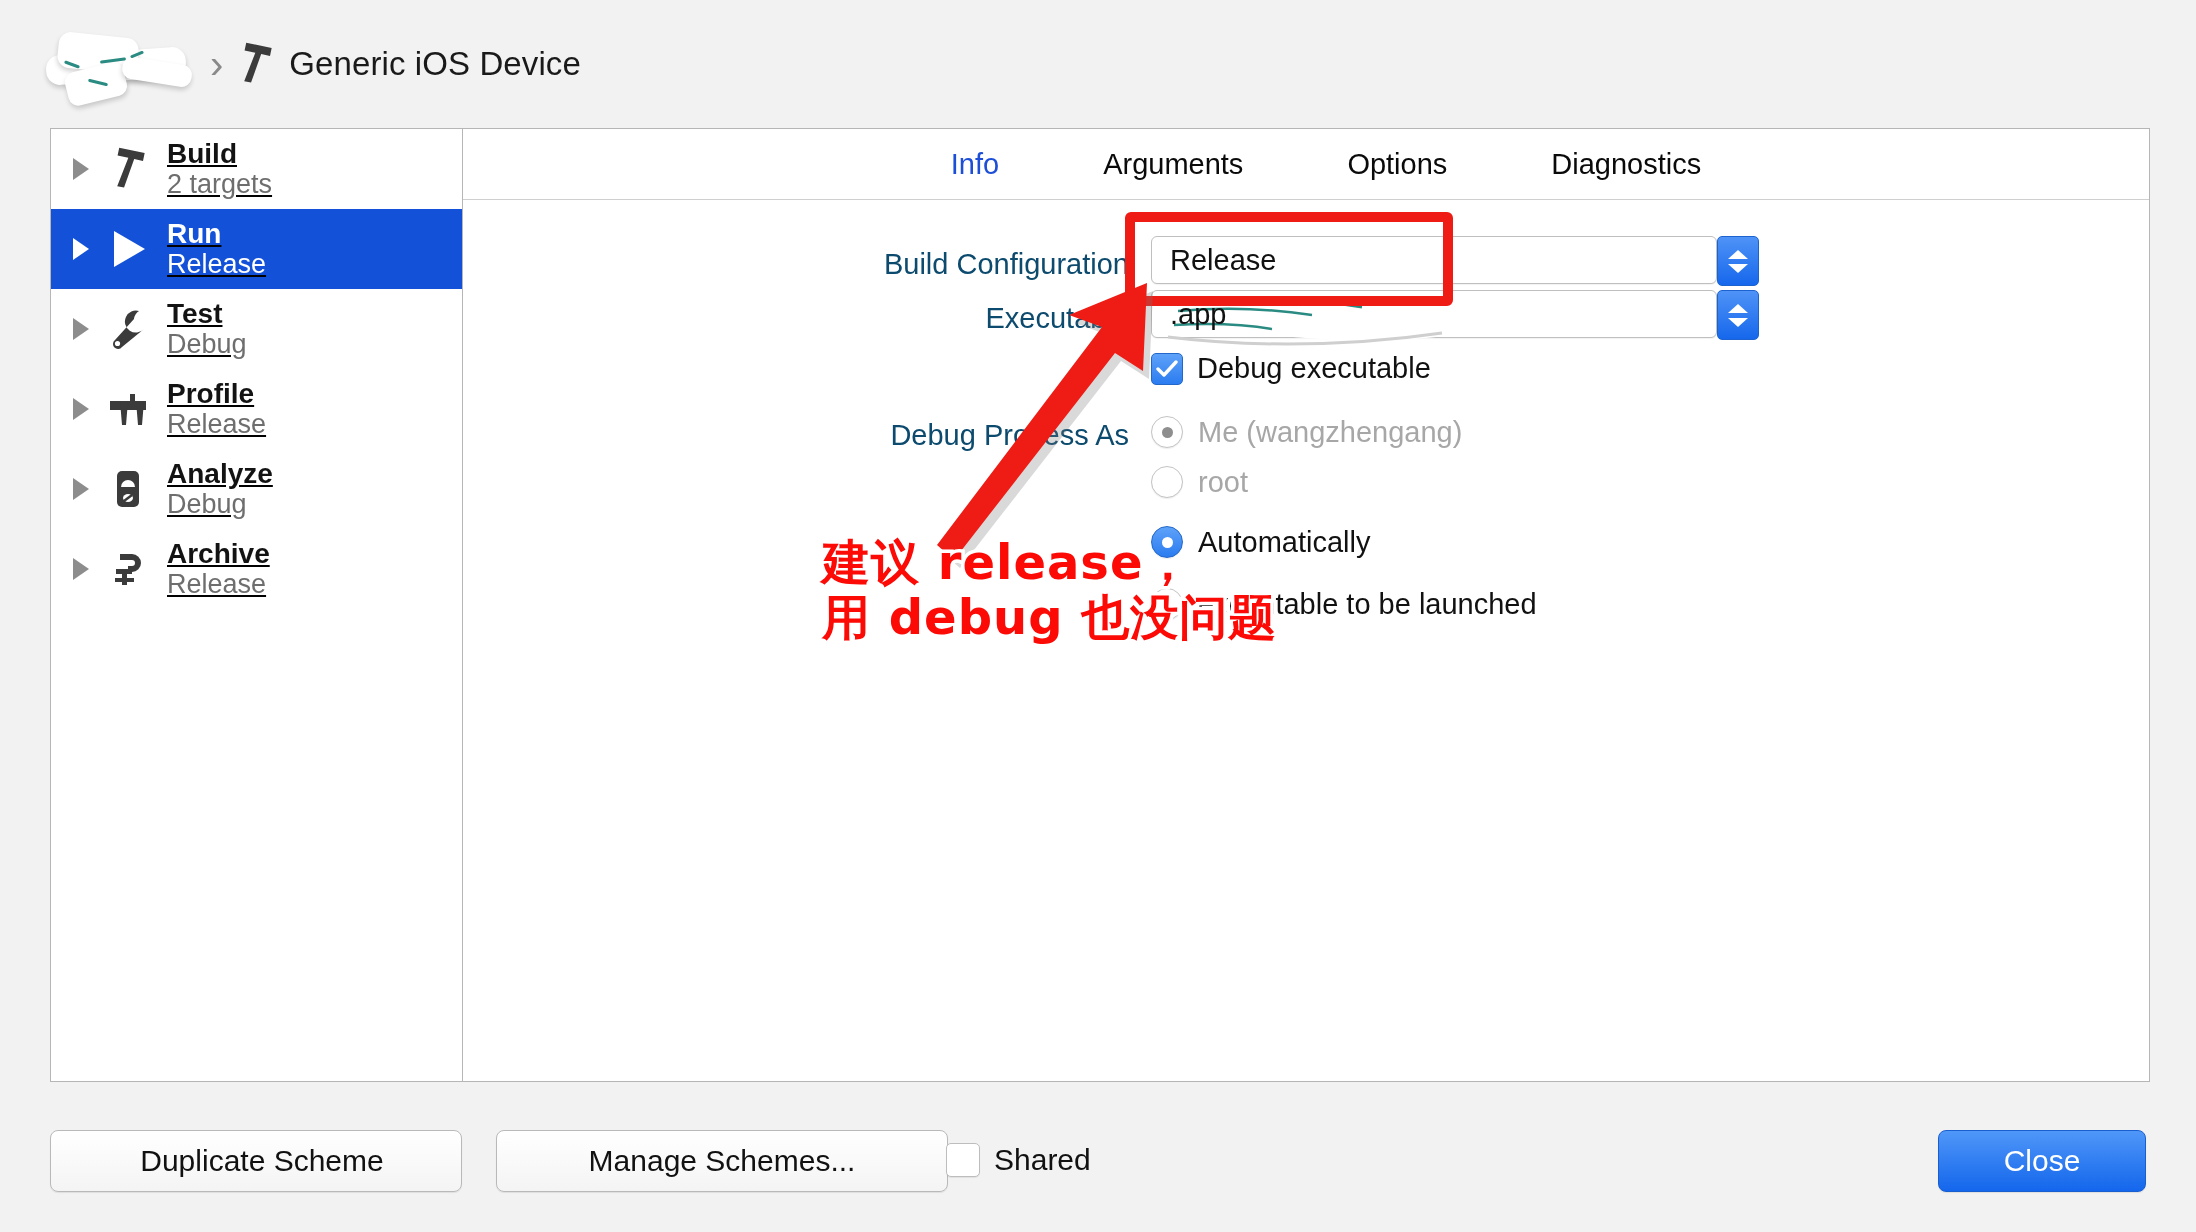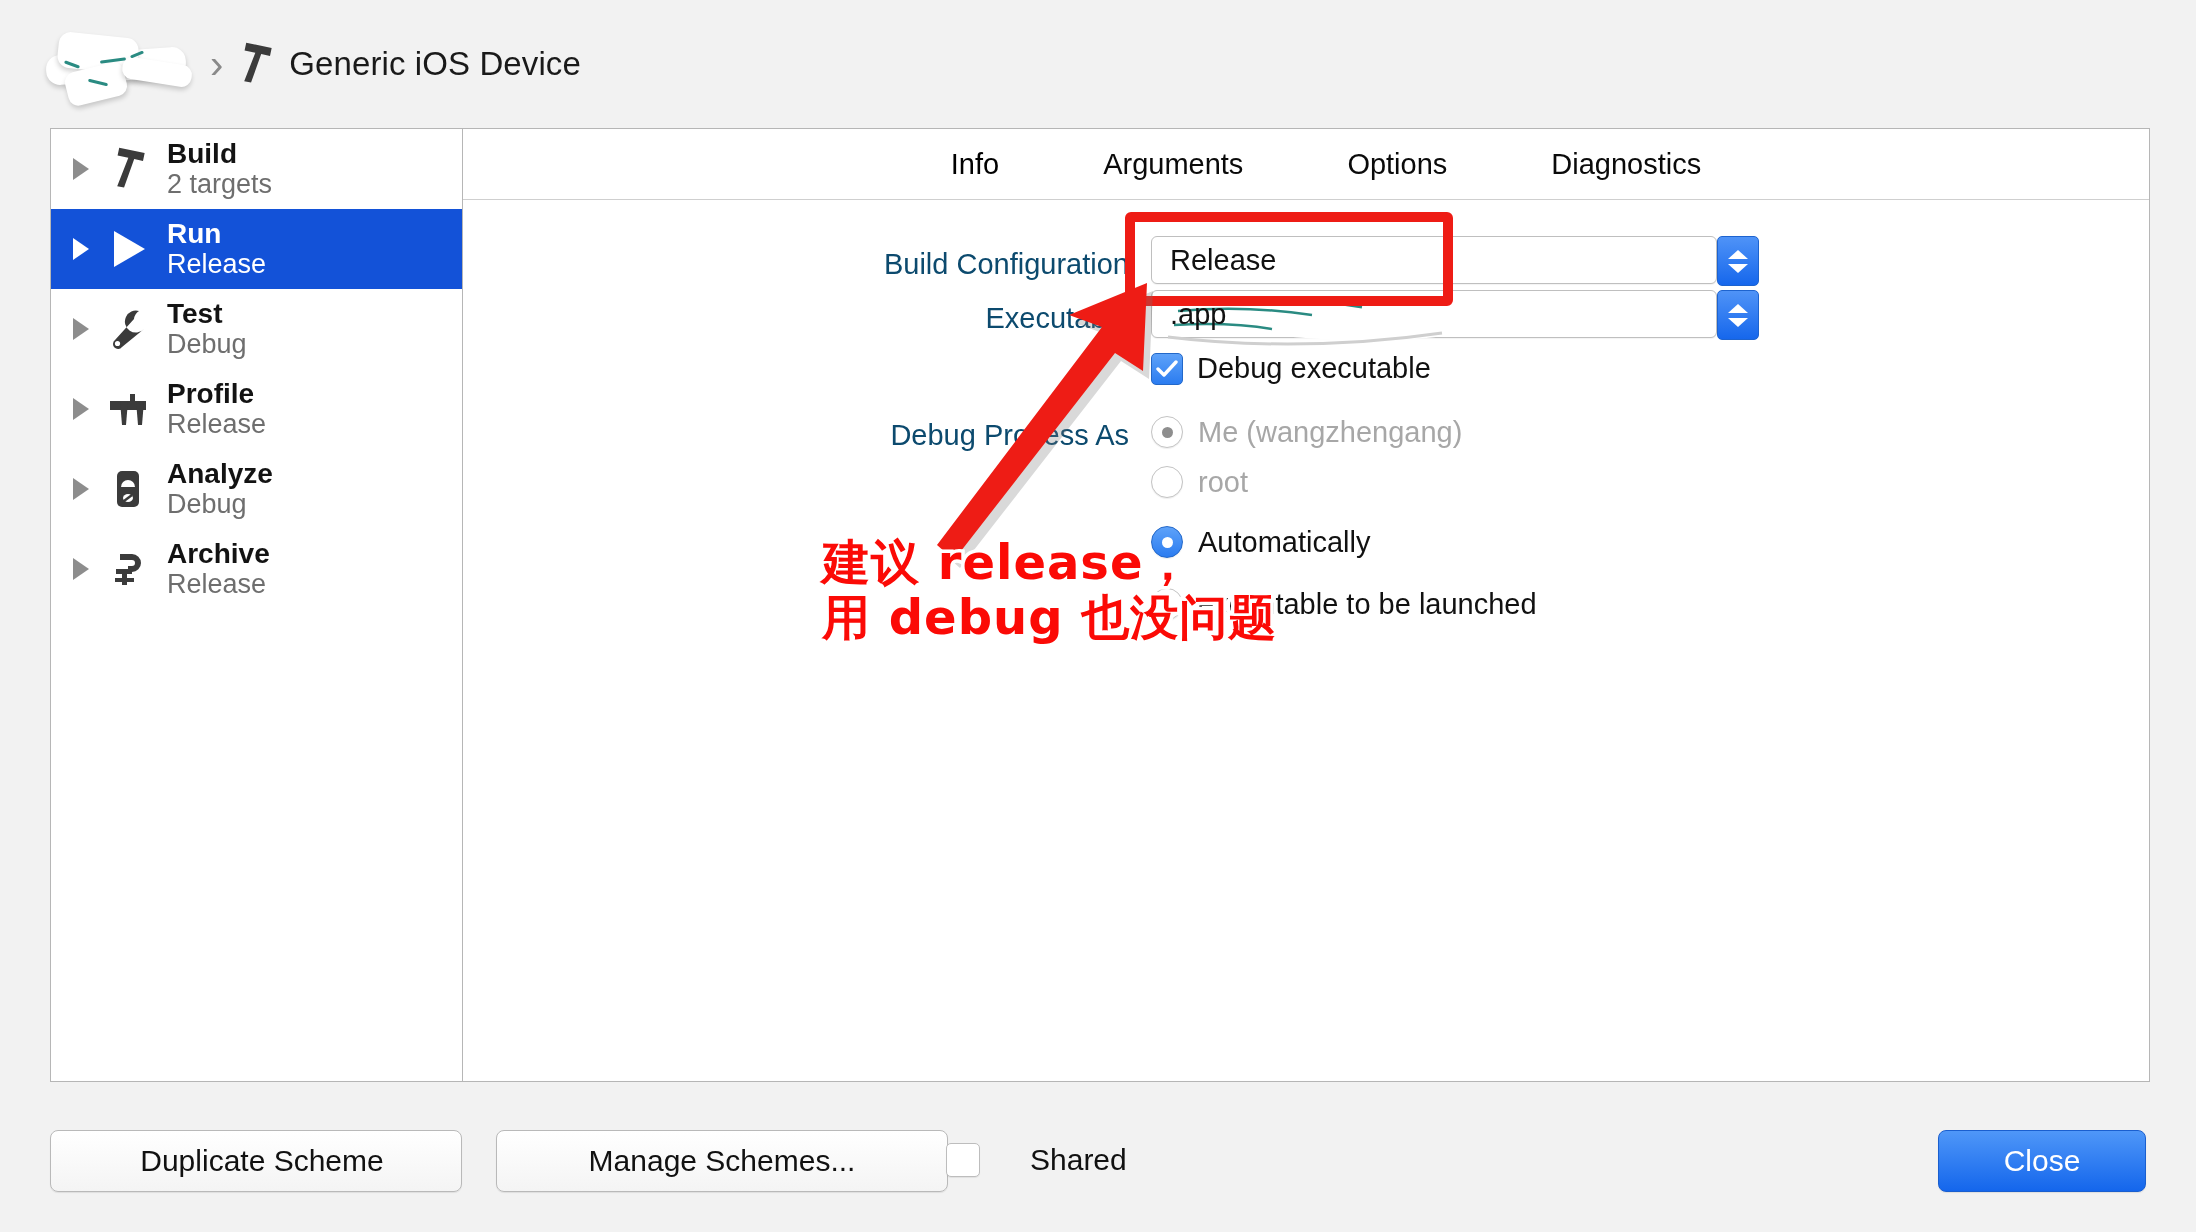--- a/index.html
+++ b/index.html
@@ -70,20 +70,21 @@
     background: #ffffff;
     border: 1px solid #b6b6b6;
     display: flex;
   }
   .sidebar {
     width: 412px;
     flex: none;
     background: #ffffff;
     border-right: 1px solid #b6b6b6;
     box-sizing: border-box;
+    text-decoration: underline;
   }
   .side-item {
     height: 80px;
     display: flex;
     align-items: center;
     padding-left: 22px;
     box-sizing: border-box;
     border-bottom: 1px solid transparent;
   }
   .side-item.selected { background: #1352d8; }
@@ -117,21 +118,21 @@
     align-items: center;
     justify-content: center;
     gap: 104px;
     padding-left: 40px;
   }
   .tab {
     font-size: 29px;
     color: #0a0a0a;
     white-space: nowrap;
   }
-  .tab.active { color: #000000; }
+  .tab.active { color: #1d4ed8; }
 
   .form { position: relative; padding-top: 36px; }
   .row {
     display: flex;
     align-items: flex-start;
     margin-bottom: 6px;
   }
   .row-label {
     width: 688px;
     text-align: right;
@@ -292,21 +293,21 @@
   #btn-manage   { left: 496px; top: 1130px; width: 452px; }
   #btn-close {
     left: 1938px; top: 1130px; width: 208px;
     background: linear-gradient(#4f97f8, #1466ec);
     border: 1px solid #1a5fcf;
     color: #ffffff;
   }
   .shared-wrap {
     position: absolute;
     left: 946px; top: 1143px;
-    display: flex; align-items: flex-start; gap: 36px;
+    display: flex; align-items: flex-start;
   }
   .shared-box {
     width: 34px; height: 34px;
     border: 1px solid #bdbdbd;
     border-radius: 5px;
     background: #fff;
     margin-right: 14px;
     box-shadow: 0 1px 1px rgba(0,0,0,0.07);
     box-sizing: border-box;
   }

